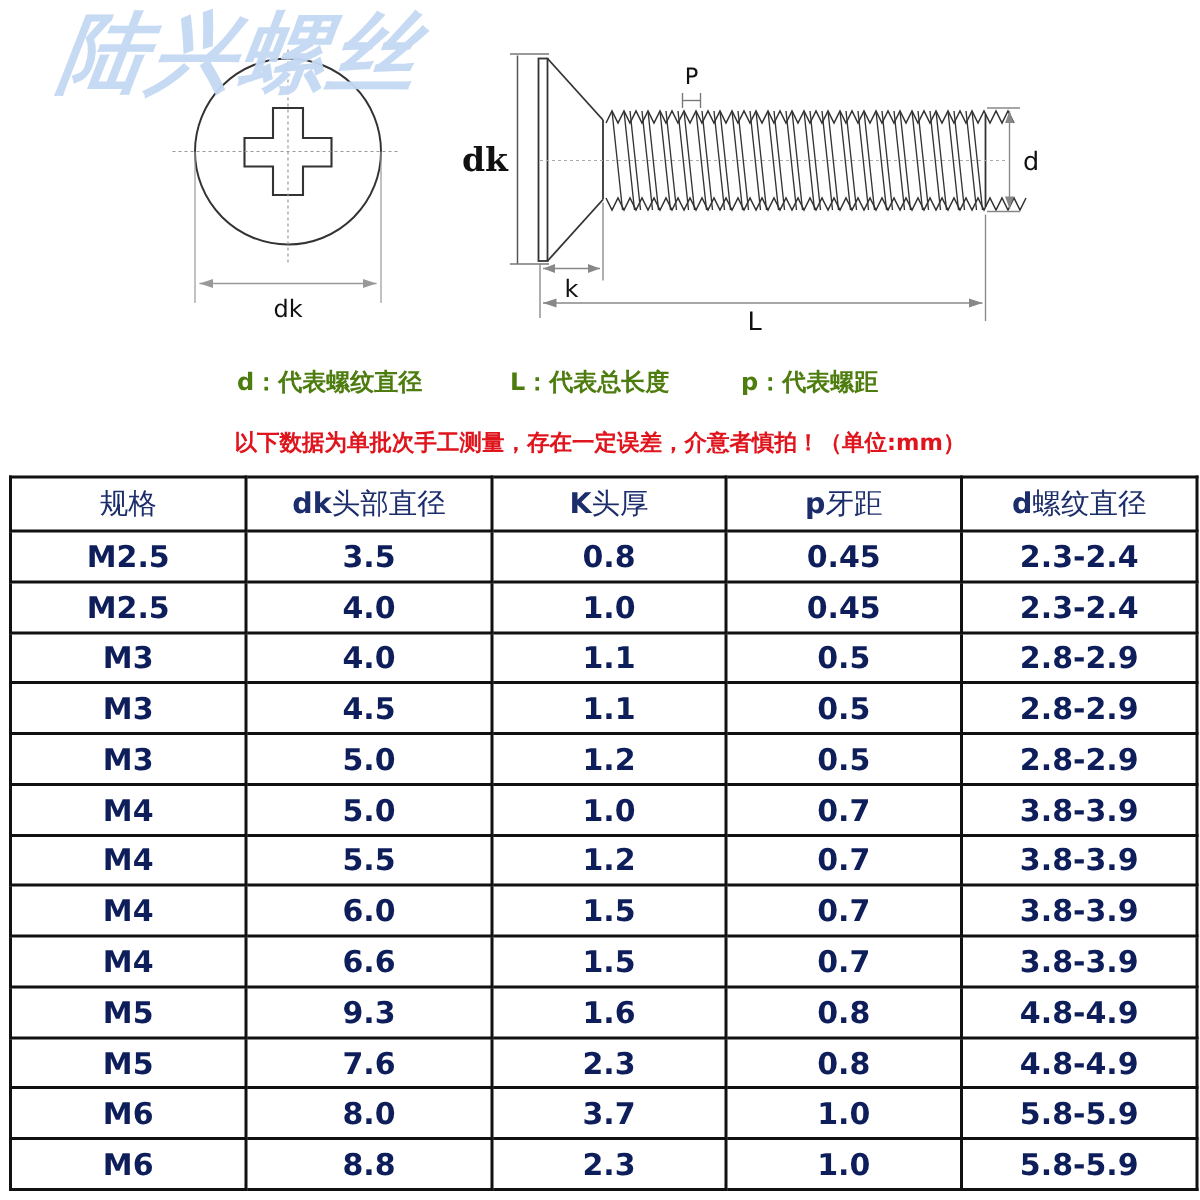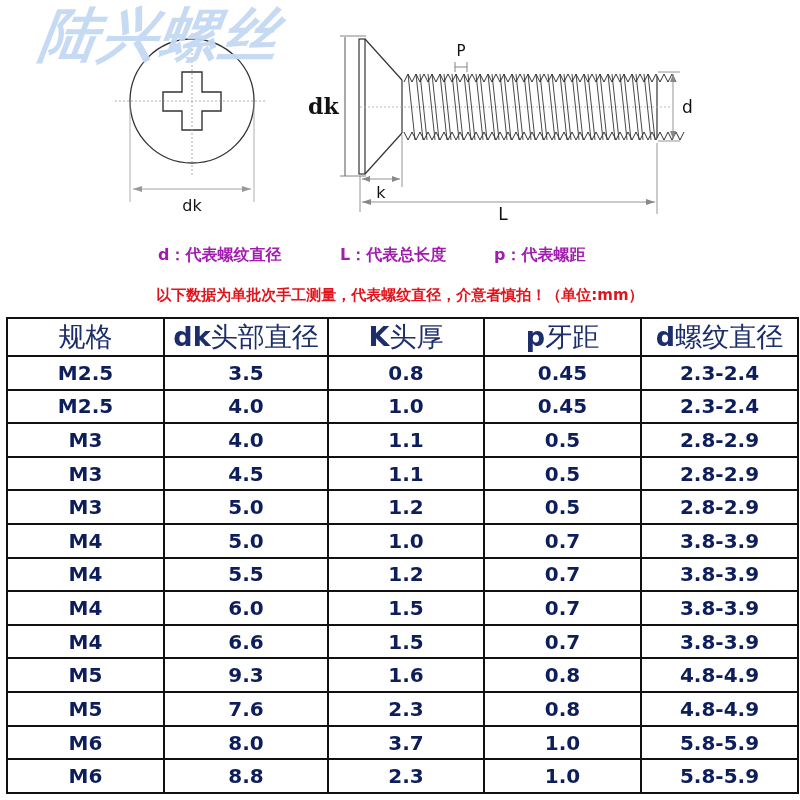--- a/index.html
+++ b/index.html
@@ -13,40 +13,40 @@
     position: absolute; left: 40px; top: 0px;
     font-family: "DejaVu Sans", sans-serif;
     font-size: 58px; font-weight: bold; font-style: italic;
     color: #c5d9f3; letter-spacing: 2px; opacity: 0.95;
     transform: skewX(-8deg);
     white-space: nowrap; z-index: 2; line-height: 70px;
   }
 
   .legend-row {
     position: absolute; top: 245px; left: 0; width: 800px; height: 26px;
-    font-size: 16px; font-weight: bold; color: #a21caf;
+    font-size: 16px; font-weight: bold; color: #4d7c0f;
   }
   .legend-item { position: absolute; top: 0; white-space: nowrap; }
 
   .notice {
     position: absolute; top: 286px; left: 0; width: 800px; text-align: center;
     font-size: 15px; font-weight: bold; color: #e0141c; white-space: nowrap;
   }
 
   table.spec {
     position: absolute; left: 6px; top: 317px; width: 791px; height: 477px;
     border-collapse: collapse; table-layout: fixed;
     font-family: "DejaVu Sans", sans-serif;
   }
   table.spec th, table.spec td {
     border: 2px solid #111111; text-align: center; vertical-align: middle;
     color: #0e1e5b; padding: 0;
   }
   table.spec th {
-    height: 36px; font-size: 27px; font-weight: normal; color: #1c2d6b; margin-left: 24px;
+    height: 36px; font-size: 19px; font-weight: normal; color: #1c2d6b; margin-left: 24px;
   }
   table.spec th .lat { font-weight: bold; }
   table.spec td { height: 29.4px; font-size: 20px; font-weight: bold; line-height: 26px; }
 </style>
 </head>
 <body>
 
 <div class="diagram">
   <svg width="800" height="240" viewBox="0 0 800 240" xmlns="http://www.w3.org/2000/svg">
 
@@ -149,21 +149,21 @@
   </svg>
   <div class="watermark">陆兴螺丝</div>
 </div>
 
 <div class="legend-row">
   <span class="legend-item" style="left:158px">d：代表螺纹直径</span>
   <span class="legend-item" style="left:340px">L：代表总长度</span>
   <span class="legend-item" style="left:494px">p：代表螺距</span>
 </div>
 
-<div class="notice">以下数据为单批次手工测量，代表螺纹直径，介意者慎拍！（单位:mm）</div>
+<div class="notice">以下数据为单批次手工测量，存在一定误差，介意者慎拍！（单位:mm）</div>
 
 <table class="spec">
   <colgroup>
     <col style="width:157px">
       <col style="width:164px">
       <col style="width:156px">
       <col style="width:157px">
       <col style="width:157px">
   </colgroup>
   <thead>

